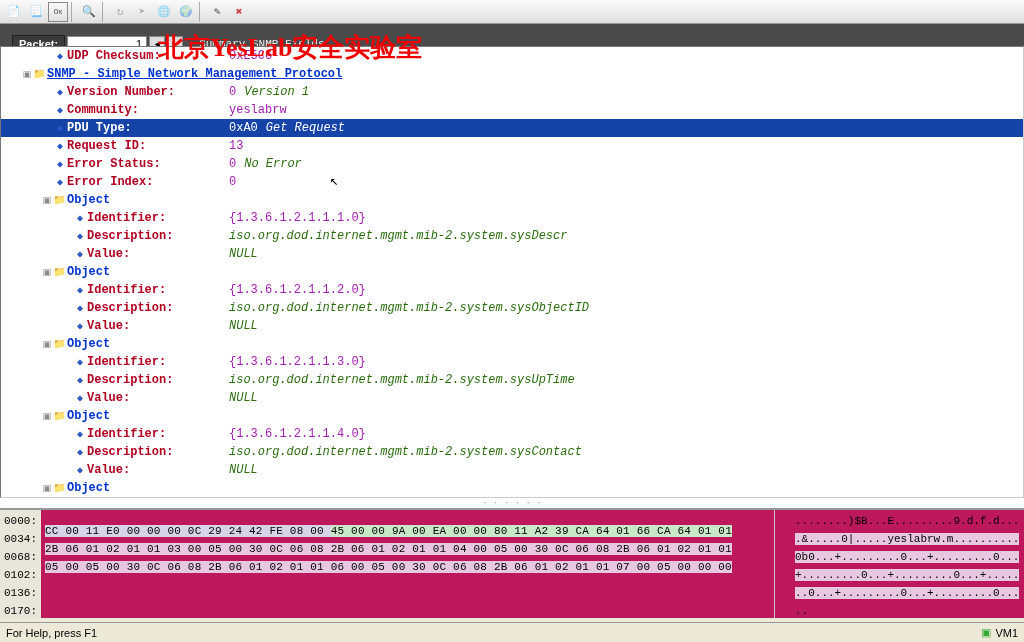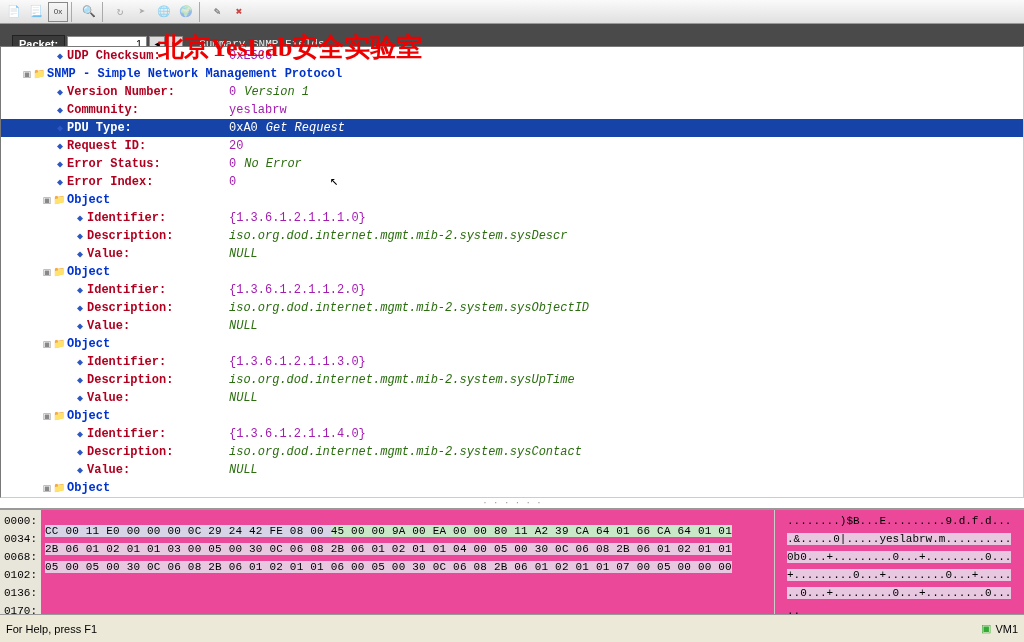--- a/index.html
+++ b/index.html
@@ -20,26 +20,26 @@
 .row.section .ico { color:#777; }
 .row.attr .ico { color:#2a56c6; }
 .row .label { font-weight:bold; }
 .row.attr .label { color:#b00020; }
 .row.section .label { color:#0033cc; }
 .row .val { color:#2a6e0f; font-style:italic; margin-left:8px;text-align:center; }
 .row .valn { color:#a21caf; margin-left:8px; }
 .row.sel { background:#1543a7; color:#fff !important; }
 .row.sel .label, .row.sel .val, .row.sel .valn { color:#fff !important; }.i1{padding-left:20px}.i2{padding-left:40px}.i3{padding-left:60px}
 .col2 { position:absolute; left:220px; }
-.hexpane { position:absolute; bottom:24px; left:0; right:0; height:110px; background:#ec4899; border-top:2px solid #999; font:11px "Courier New"; overflow:hidden; display:flex; }
+.hexpane { position:absolute; bottom:24px; left:0; right:0; height:110px; background:#be185d; border-top:2px solid #999; font:11px "Courier New"; overflow:hidden; display:flex; }
 .hexoff { background:#e8e5da; padding:2px 4px; color:#000; line-height:18px; }
 .hexbytes { flex:1; padding:12px 4px; line-height:18px; letter-spacing:0.2px; }
-.hexascii { width:250px; padding:2px 12px; line-height:18px; border-left:1px solid #ccc; }
+.hexascii { width:250px; padding:2px 20px; line-height:18px; border-left:1px solid #ccc; }
 .hl-norm{background:#d8d4e8}.hl-green{background:#c8e8c8}.hl-pink{background:#e8c8e0}.hl-box{border:1px solid #000}
-.statusbar { position:absolute; bottom:0; left:0; right:0; height:28px; background:#ece9d8; border-top:1px solid #999; display:flex; align-items:center; padding:0 6px; font:11px sans-serif; }
+.statusbar { position:absolute; bottom:0; left:0; right:0; height:20px; background:#ece9d8; border-top:1px solid #999; display:flex; align-items:center; padding:0 6px; font:11px sans-serif; }
 .statusbar .vm { margin-left:auto; display:flex; align-items:center; gap:4px; }
 .cursor { position:absolute; left:330px; top:172px; font-size:14px; color:#000; z-index:5; pointer-events:none; }
 .splitter { position:absolute; bottom:134px; left:0; right:0; height:10px; text-align:center; color:#999; font-size:9px; cursor:ns-resize; background:#fff; }
 </style>
 </head>
 <body>
 
 <div class="toolbar">
   <span class="tbtn">📄</span>
   <span class="tbtn">📃</span>
@@ -70,21 +70,21 @@
 <div class="tree" id="tree">
     <div class="row attr i2">
       <span class="exp"></span>
       <span class="ico">◆</span>
       <span class="label">UDP Checksum:</span>
       <span class="col2"><span class="valn">0xE5C6</span></span>
     </div>
     <div class="row section i1">
       <span class="exp">▣</span>
       <span class="ico">📁</span>
-      <span class="label" style="">SNMP - Simple Network Management Protocol</span>
+      <span class="label" style="text-decoration:underline">SNMP - Simple Network Management Protocol</span>
     </div>
     <div class="row attr i2">
       <span class="exp"></span>
       <span class="ico">◆</span>
       <span class="label">Version Number:</span>
       <span class="col2"><span class="valn">0</span><span class="val">Version 1</span></span>
     </div>
     <div class="row attr i2">
       <span class="exp"></span>
       <span class="ico">◆</span>
@@ -94,21 +94,21 @@
     <div class="row attr i2 sel">
       <span class="exp"></span>
       <span class="ico">◆</span>
       <span class="label">PDU Type:</span>
       <span class="col2"><span class="valn">0xA0</span><span class="val">Get Request</span></span>
     </div>
     <div class="row attr i2">
       <span class="exp"></span>
       <span class="ico">◆</span>
       <span class="label">Request ID:</span>
-      <span class="col2"><span class="valn">20</span></span>
+      <span class="col2"><span class="valn">13</span></span>
     </div>
     <div class="row attr i2">
       <span class="exp"></span>
       <span class="ico">◆</span>
       <span class="label">Error Status:</span>
       <span class="col2"><span class="valn">0</span><span class="val">No Error</span></span>
     </div>
     <div class="row attr i2">
       <span class="exp"></span>
       <span class="ico">◆</span>

